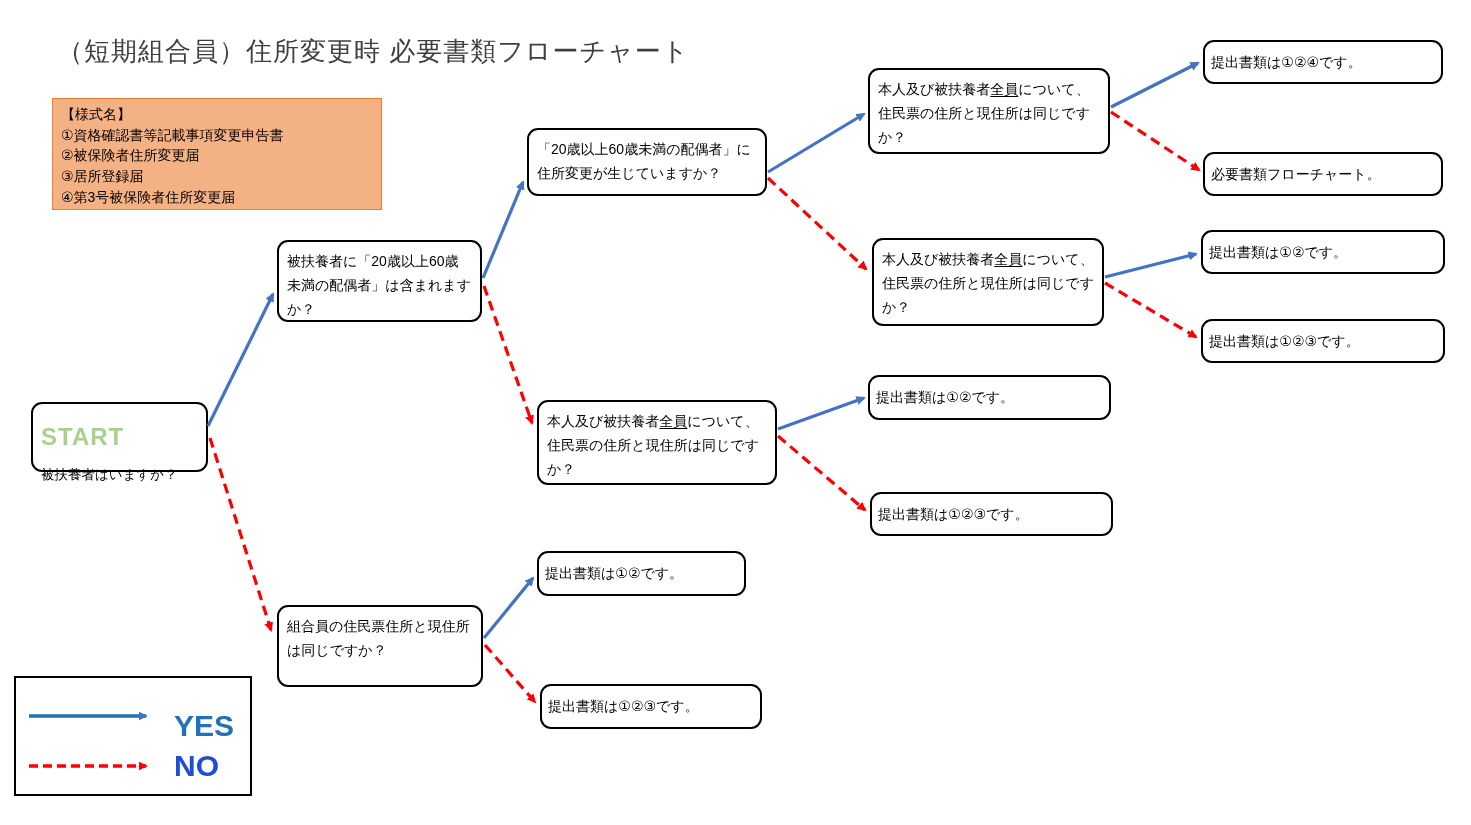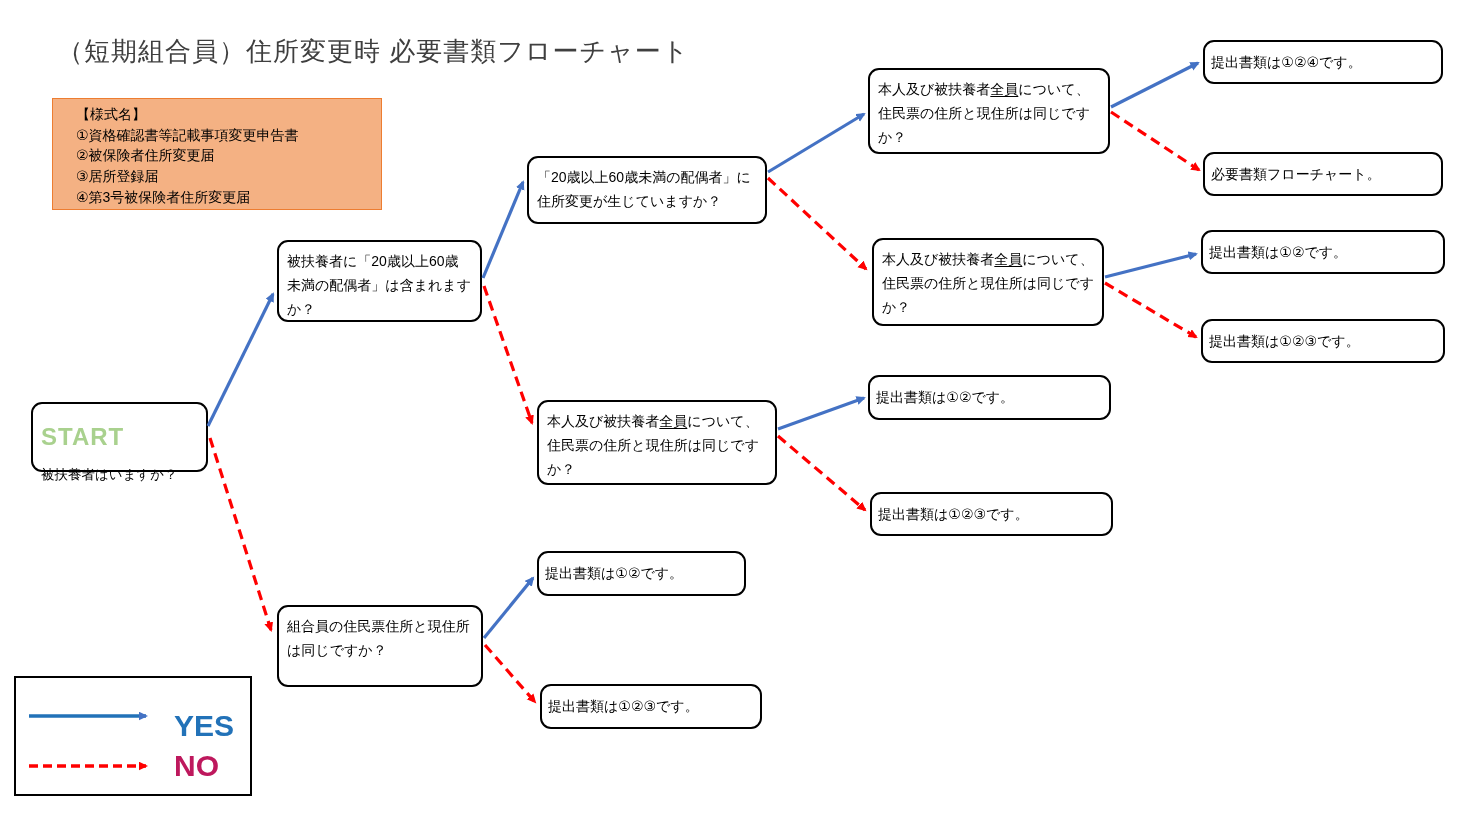--- a/index.html
+++ b/index.html
@@ -9,21 +9,21 @@
     overflow:hidden;
   }
   .canvas{position:absolute;inset:0;}
   .title{
     position:absolute;left:57px;top:34px;font-size:26px;font-weight:500;
     color:#3f3f3f;letter-spacing:1px;white-space:nowrap;
   }
   .forms-box{
     position:absolute;left:52px;top:98px;width:330px;height:112px;
     background:#F4B183;border:1px solid #ED7D31;
-    box-sizing:border-box;padding:5px 23px;font-size:14px;line-height:1.48;
+    box-sizing:border-box;padding:5px 8px;font-size:14px;line-height:1.48;
   }
   .node{
     position:absolute;background:#fff;border:2.5px solid #000;border-radius:11px;
     box-sizing:border-box;padding:7px 8px;font-size:14px;line-height:1.72;
     z-index:2;
   }
   .node .u{text-decoration:underline;text-underline-offset:2px;}
   .result{display:flex;align-items:center;padding:2px 6px;white-space:nowrap;}
   .start-label{
     display:block;font-size:24px;font-weight:bold;color:#A9D18E;
@@ -31,21 +31,21 @@
   }
   .start-q{display:block;margin-top:14px;font-size:13.5px;}
   .arrows{position:absolute;left:0;top:0;z-index:3;pointer-events:none;}
   .legend{
     position:absolute;left:14px;top:676px;width:238px;height:120px;
     border:2.5px solid #000;box-sizing:border-box;z-index:2;background:#fff;
     display:flex;flex-direction:column;justify-content:space-evenly;padding:4px 10px;
   }
   .legend-row{display:flex;align-items:center;gap:18px;}
   .legend-yes-text{font-size:30px;font-weight:bold;color:#2272B8;margin-top:20px;}
-  .legend-no-text{font-size:30px;font-weight:bold;color:#be185d;}
+  .legend-no-text{font-size:30px;font-weight:bold;color:#1d4ed8;}
 </style>
 </head>
 <body>
 
 <div class="canvas">
 
   <div class="title">（短期組合員）住所変更時 必要書類フローチャート</div>
 
   <div class="forms-box">
     <div>【様式名】</div>
@@ -85,21 +85,21 @@
 
   <div class="node" style="left:31px;top:402px;width:177px;height:70px;padding:20px 8px;">
     <span class="start-label">START</span>
     <span class="start-q">被扶養者はいますか？</span>
   </div>
 
   <div class="node" style="left:277px;top:240px;width:205px;height:82px;">
     <span>被扶養者に「20歳以上60歳未満の配偶者」は含まれますか？</span>
   </div>
 
-  <div class="node" style="left:527px;top:156px;width:240px;height:68px;">
+  <div class="node" style="left:527px;top:128px;width:240px;height:68px;">
     <span>「20歳以上60歳未満の配偶者」に住所変更が生じていますか？</span>
   </div>
 
   <div class="node" style="left:868px;top:68px;width:242px;height:86px;">
     <span>本人及び被扶養者</span><span class="u">全員</span><span>について、住民票の住所と現住所は同じですか？</span>
   </div>
 
   <div class="node" style="left:872px;top:238px;width:232px;height:88px;">
     <span>本人及び被扶養者</span><span class="u">全員</span><span>について、住民票の住所と現住所は同じですか？</span>
   </div>

